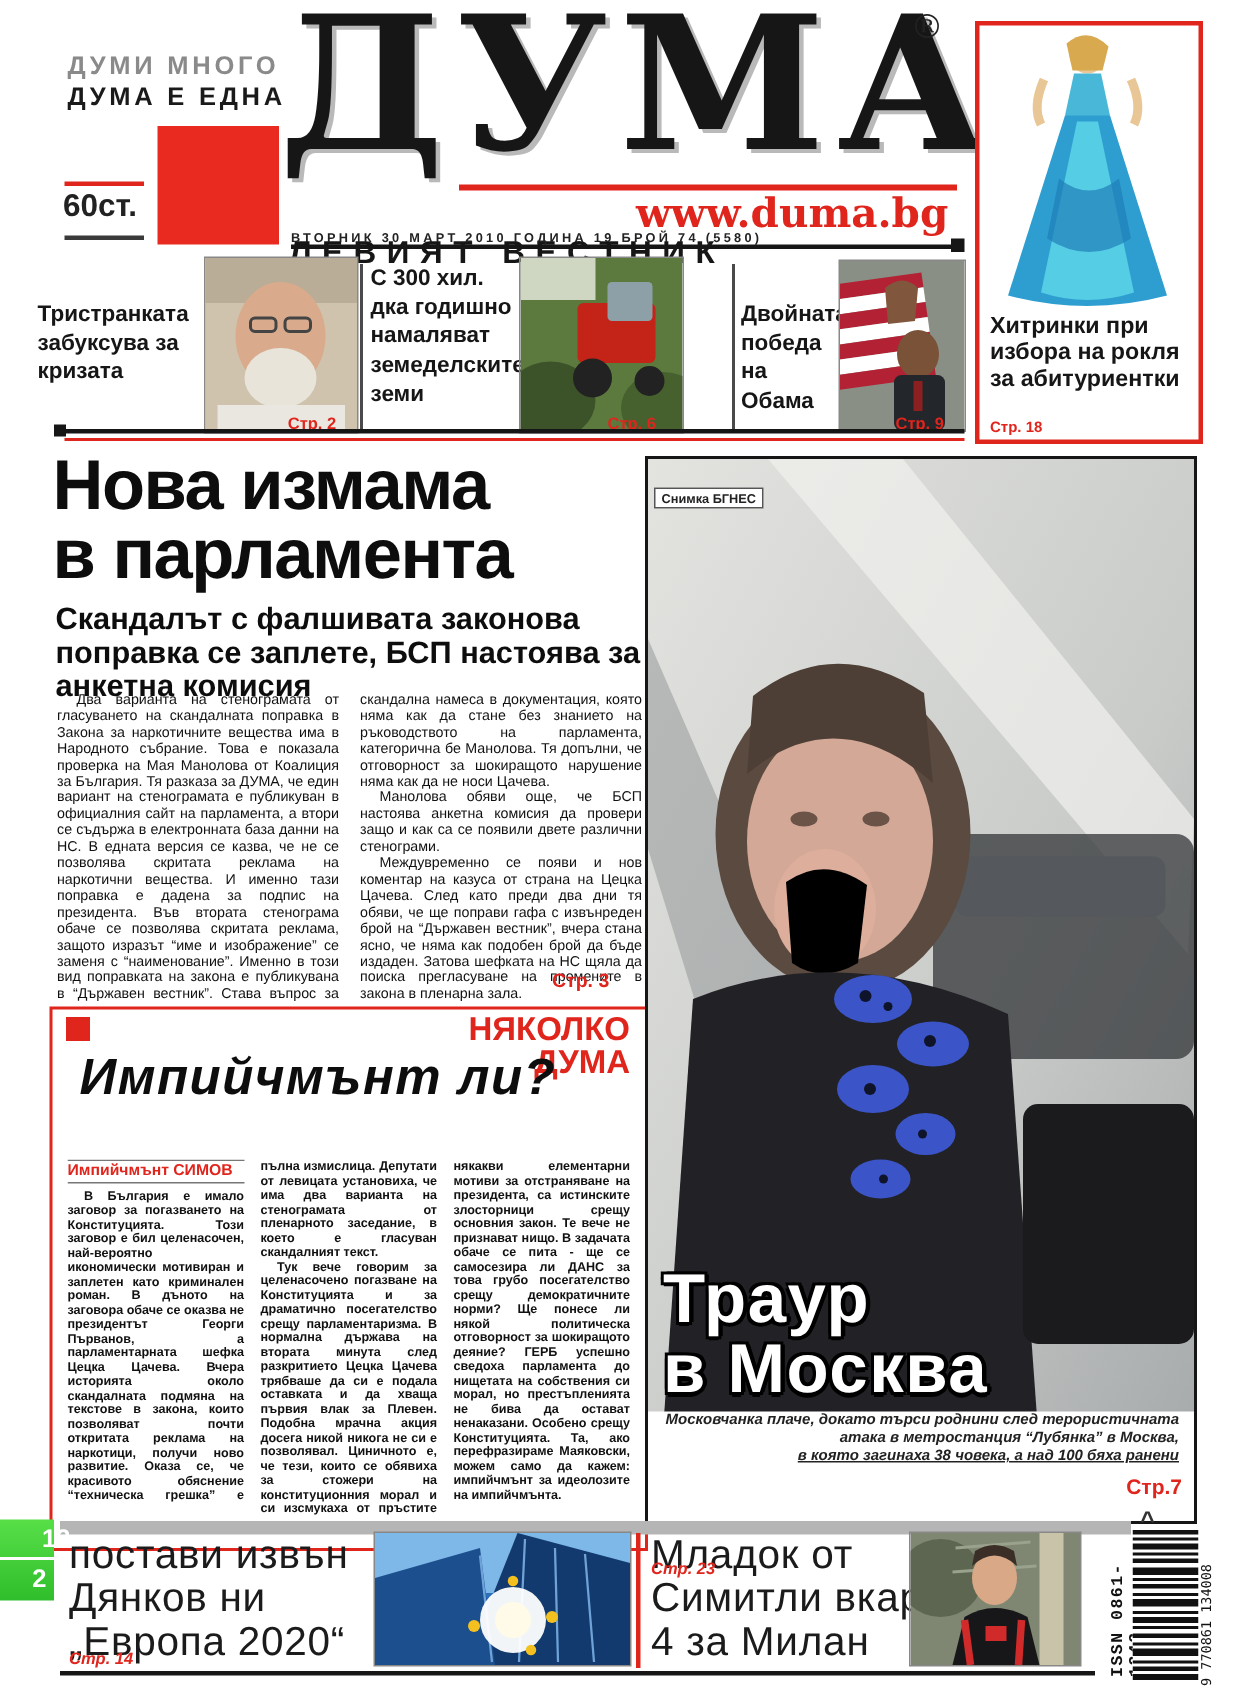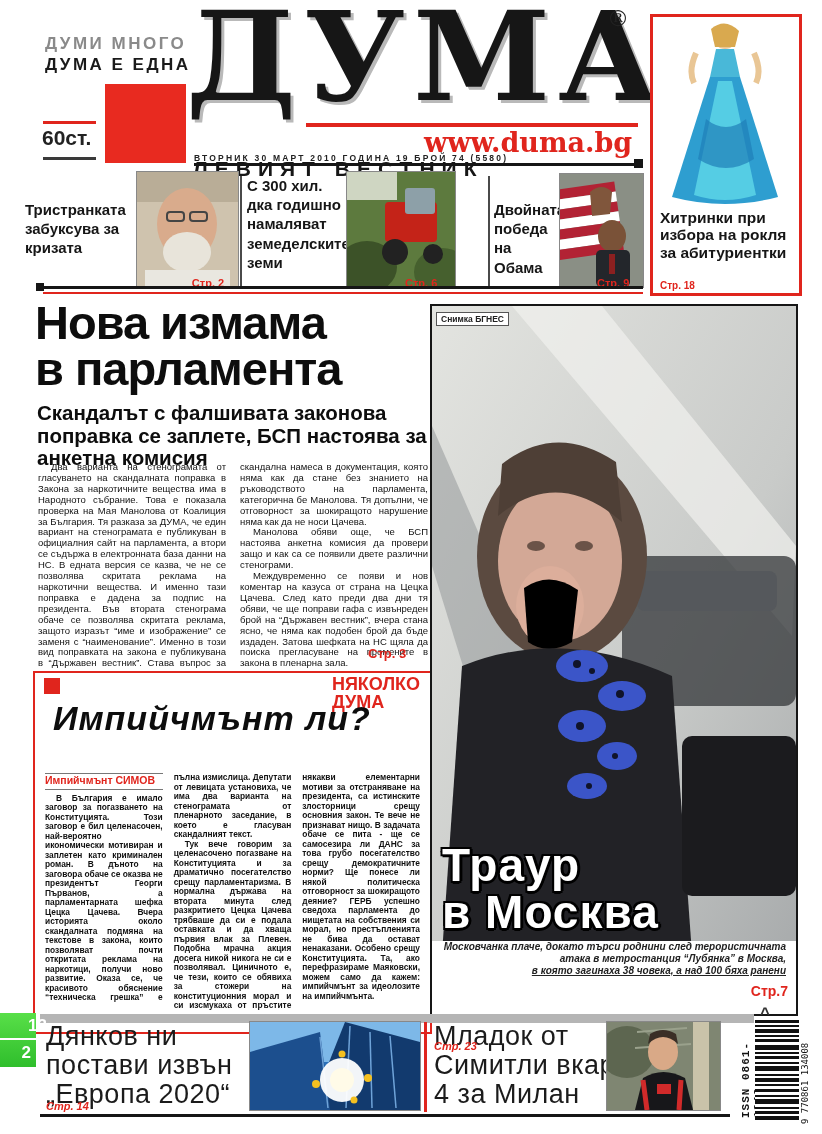--- a/index.html
+++ b/index.html
@@ -37,30 +37,30 @@
   
   .lead-h{left:35px;top:300px;font-size:47px;font-weight:900;letter-spacing:-1px;line-height:0.98;color:#0d0d0d;}
   .lead-sub{left:37px;top:402px;width:398px;font-size:20.5px;font-weight:bold;line-height:1.1;color:#0d0d0d;}
   .lead-body{left:38px;top:462px;width:390px;height:209px;overflow:hidden;
              column-count:2;column-gap:14px;font-size:9.5px;line-height:10.9px;text-align:justify;color:#111;}
   .lead-body p{margin:0;text-indent:13px;}
   .lead-page{left:368px;top:646px;font-size:13px;font-weight:bold;color:#e0251d;}
   
   .op-box{left:33px;top:671px;width:395px;height:359px;border:2px solid #e0251d;background:#fff;}
   .op-square{position:absolute;left:9px;top:5px;width:16px;height:16px;background:#e0251d;}
-  .op-rubric{position:absolute;right:10px;top:2px;text-align:left;color:#e0251d;font-weight:800;font-size:18px;line-height:1.0;}
+  .op-rubric{position:absolute;right:10px;top:2px;text-align:right;color:#e0251d;font-weight:800;font-size:22px;line-height:1.0;}
   .op-head{position:absolute;left:18px;top:26px;font-size:34px;font-weight:900;font-style:italic;letter-spacing:1px;color:#0d0d0d;}
   .op-cols{position:absolute;left:10px;top:100px;width:375px;height:248px;overflow:hidden;
            column-count:3;column-gap:11px;font-size:8.4px;line-height:9.5px;font-weight:700;text-align:justify;color:#111;}
   .op-cols p{margin:0;text-indent:11px;}
   .op-author-block{border-top:1px solid #777;border-bottom:1px solid #777;padding:2px 0;margin-bottom:4px;}
   .op-author{color:#e0251d;font-size:10.5px;font-weight:800;}
   
   .mainphoto{left:430px;top:304px;width:364px;height:708px;border:2px solid #161616;background:#fff;}
-  .credit{position:absolute;left:4px;top:6px;background:#fff;border:1px solid #555;color:#222;
+  .credit{position:absolute;left:4px;top:19px;background:#fff;border:1px solid #555;color:#222;
           font-size:8.5px;font-weight:bold;padding:1px 4px;}
   .overlay-title{position:absolute;left:10px;top:536px;color:#fff;font-weight:900;font-size:46px;line-height:1.02;letter-spacing:1px;
       text-shadow:-2px -2px 0 #000,2px -2px 0 #000,-2px 2px 0 #000,2px 2px 0 #000,0 3px 0 #000,3px 0 0 #000;}
   .caption-band{position:absolute;left:0;bottom:13px;width:100%;height:60px;background:#fff;}
   .cap-line{position:relative;text-align:right;padding-right:10px;font-size:10px;font-weight:bold;font-style:italic;line-height:12px;color:#222;}
   .cap-underline{text-decoration:underline;}
   .cap-page{position:absolute;right:8px;bottom:2px;font-size:14px;font-weight:800;color:#e0251d;}
   
   .gray-bar{left:40px;top:1014px;width:714px;height:9px;background:#b5b5b5;}
   .caret{left:760px;top:1004px;font-size:17px;font-weight:bold;color:#333;}
@@ -246,22 +246,22 @@
 
   <div class="abs gray-bar"></div>
   <div class="abs caret">^</div>
 
   <div class="abs badge">
     <div class="hi">13</div>
     <div>2</div>
   </div>
 
   <div class="abs bs-title" style="left:46px;top:1022px;">
+    <div>постави извън</div>
     <div>Дянков ни</div>
-    <div>постави извън</div>
     <div>„Европа 2020“</div>
   </div>
   <div class="abs bs-page" style="left:46px;top:1100px;">Стр. 14</div>
 
   <svg class="abs photo-frame" style="left:250px;top:1022px;" width="170" height="88">
     <rect width="170" height="88" fill="#2a6fb8"></rect>
     <rect width="170" height="40" fill="#7db8e8"></rect>
     <polygon points="95,0 170,20 170,88 60,88" fill="#123a6e"></polygon>
     <polygon points="0,30 70,10 80,88 0,88" fill="#1c4f8e"></polygon>
     <g stroke="#6fa3d8" stroke-width="1.5">

